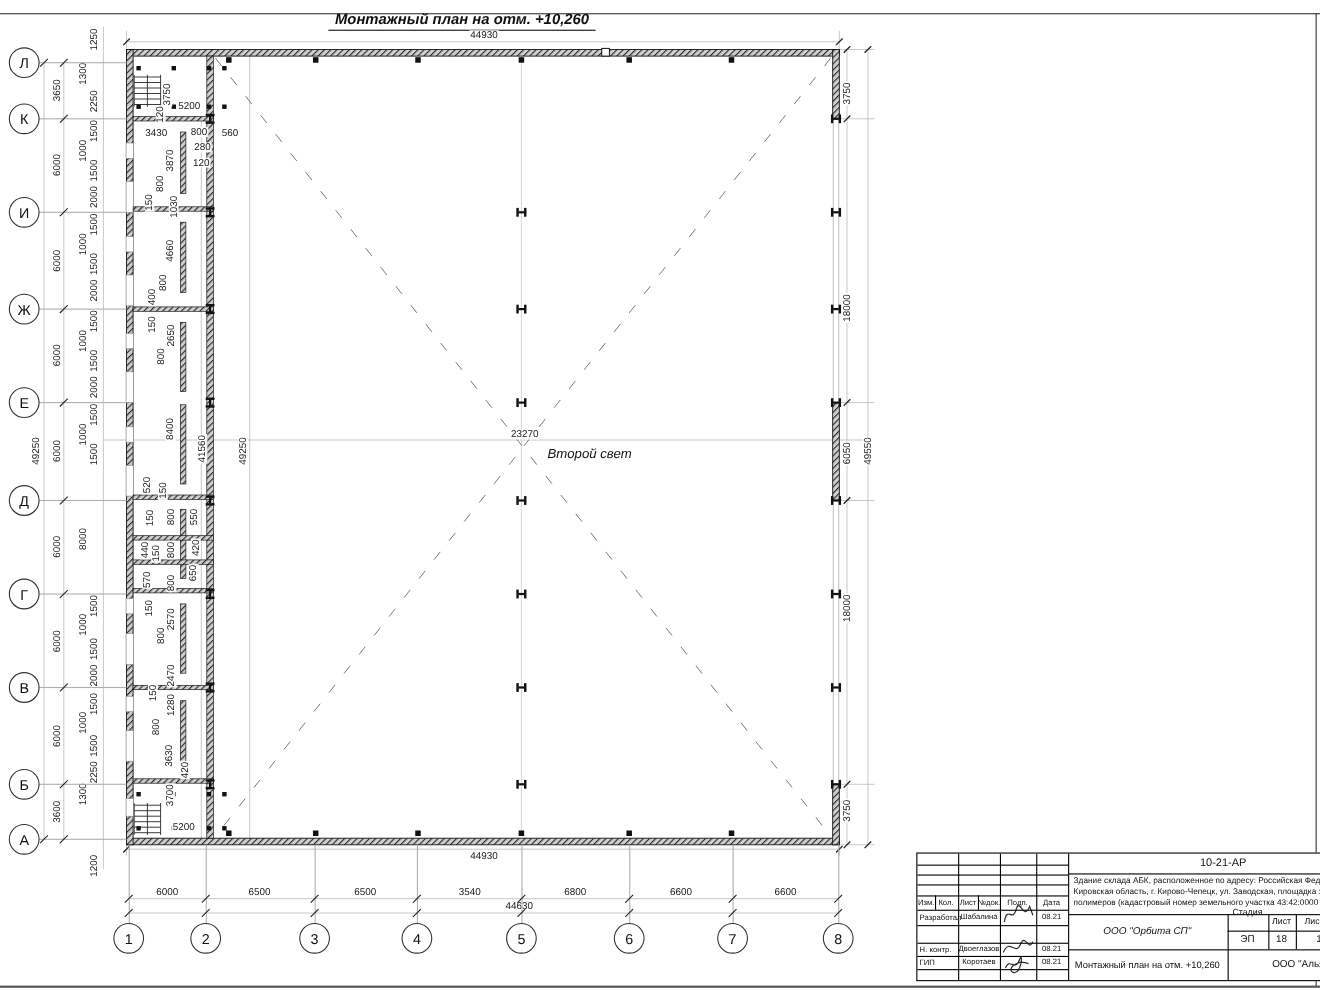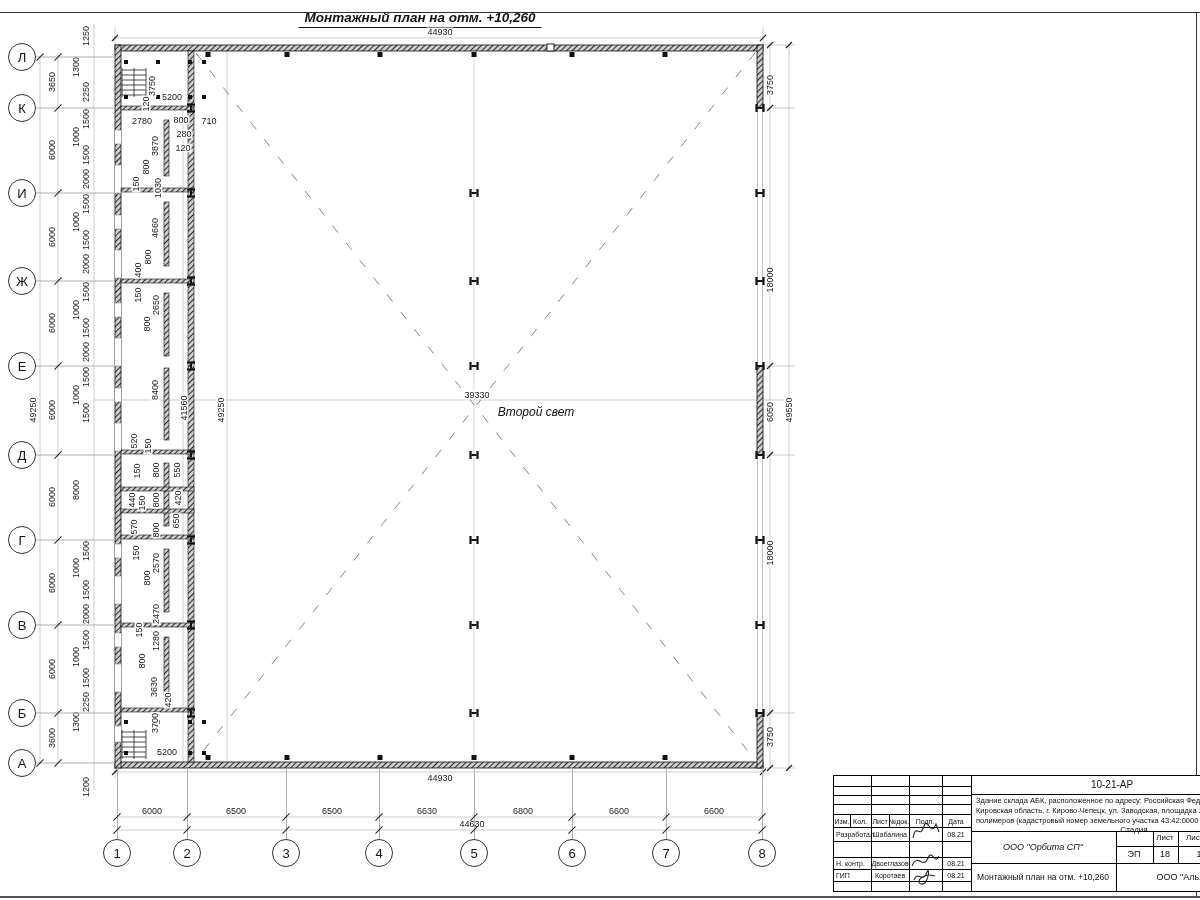--- a/index.html
+++ b/index.html
@@ -247,21 +247,21 @@
 
 <div class="second-light">Второй свет</div>
 
 <div id="gen-layer" class="abs" style="left:0;top:0;width:1200px;height:900px">
     <div class="dim" style="left: 440px; top: 32px;">44930</div>
     <div class="dim" style="left: 440px; top: 778px;">44930</div>
     <div class="dim" style="left: 472px; top: 824px; text-align: center;">44630</div>
     <div class="dim" style="left: 152px; top: 811px;">6000</div>
     <div class="dim" style="left: 236px; top: 811px;">6500</div>
     <div class="dim" style="left: 332px; top: 811px;">6500</div>
-    <div class="dim" style="left: 427px; top: 811px;">6630</div>
+    <div class="dim" style="left: 427px; top: 811px;">3540</div>
     <div class="dim" style="left: 523px; top: 811px;">6800</div>
     <div class="dim" style="left: 619px; top: 811px;">6600</div>
     <div class="dim" style="left: 714px; top: 811px;">6600</div>
     <div class="dim v" style="left: 52px; top: 82px;">3650</div>
     <div class="dim v" style="left: 52px; top: 150px;">6000</div>
     <div class="dim v" style="left: 52px; top: 237px;">6000</div>
     <div class="dim v" style="left: 52px; top: 323px;">6000</div>
     <div class="dim v" style="left: 52px; top: 410px;">6000</div>
     <div class="dim v" style="left: 52px; top: 497px;">6000</div>
     <div class="dim v" style="left: 52px; top: 583px;">6000</div>
@@ -299,23 +299,23 @@
     <div class="dim v" style="left: 86px; top: 787px;">1200</div>
     <div class="dim v" style="left: 770px; top: 85px;">3750</div>
     <div class="dim v" style="left: 770px; top: 280px;">18000</div>
     <div class="dim v" style="left: 770px; top: 412px;">6050</div>
     <div class="dim v" style="left: 770px; top: 553px;">18000</div>
     <div class="dim v" style="left: 770px; top: 737px;">3750</div>
     <div class="dim v" style="left: 789px; top: 410px;">49550</div>
     <div class="dim v" style="left: 152px; top: 86px;">3750</div>
     <div class="dim" style="left: 172px; top: 97px;">5200</div>
     <div class="dim v" style="left: 146px; top: 104px;">120</div>
-    <div class="dim" style="left: 142px; top: 121px;">2780</div>
+    <div class="dim" style="left: 142px; top: 121px;">3430</div>
     <div class="dim" style="left: 181px; top: 120px;">800</div>
-    <div class="dim" style="left: 209px; top: 121px;">710</div>
+    <div class="dim" style="left: 209px; top: 121px;">560</div>
     <div class="dim" style="left: 184px; top: 134px;">280</div>
     <div class="dim" style="left: 183px; top: 148px;">120</div>
     <div class="dim v" style="left: 155px; top: 146px;">3870</div>
     <div class="dim v" style="left: 146px; top: 167px;">800</div>
     <div class="dim v" style="left: 136px; top: 184px;">150</div>
     <div class="dim v" style="left: 158px; top: 188px;">1030</div>
     <div class="dim v" style="left: 155px; top: 228px;">4660</div>
     <div class="dim v" style="left: 148px; top: 257px;">800</div>
     <div class="dim v" style="left: 138px; top: 270px;">400</div>
     <div class="dim v" style="left: 138px; top: 295px;">150</div>
@@ -340,21 +340,21 @@
     <div class="dim v" style="left: 156px; top: 563px;">2570</div>
     <div class="dim v" style="left: 147px; top: 578px;">800</div>
     <div class="dim v" style="left: 156px; top: 614px;">2470</div>
     <div class="dim v" style="left: 139px; top: 630px;">150</div>
     <div class="dim v" style="left: 156px; top: 641px;">1280</div>
     <div class="dim v" style="left: 142px; top: 661px;">800</div>
     <div class="dim v" style="left: 154px; top: 687px;">3630</div>
     <div class="dim v" style="left: 168px; top: 700px;">420</div>
     <div class="dim v" style="left: 155px; top: 723px;">3700</div>
     <div class="dim" style="left: 167px; top: 752px;">5200</div>
-    <div class="dim" style="left: 477px; top: 395px;">39330</div>
+    <div class="dim" style="left: 477px; top: 395px;">23270</div>
     <div class="exth" style="left: 35px; top: 57px; width: 80px;"></div>
     <div class="tick" style="left: 58px; top: 57px;"></div>
     <div class="axis" style="left: 22px; top: 57px;">Л</div>
     <div class="exth" style="left: 35px; top: 108px; width: 80px;"></div>
     <div class="tick" style="left: 58px; top: 108px;"></div>
     <div class="axis" style="left: 22px; top: 108px;">К</div>
     <div class="exth" style="left: 35px; top: 193px; width: 80px;"></div>
     <div class="tick" style="left: 58px; top: 193px;"></div>
     <div class="axis" style="left: 22px; top: 193px;">И</div>
     <div class="exth" style="left: 35px; top: 281px; width: 80px;"></div>

